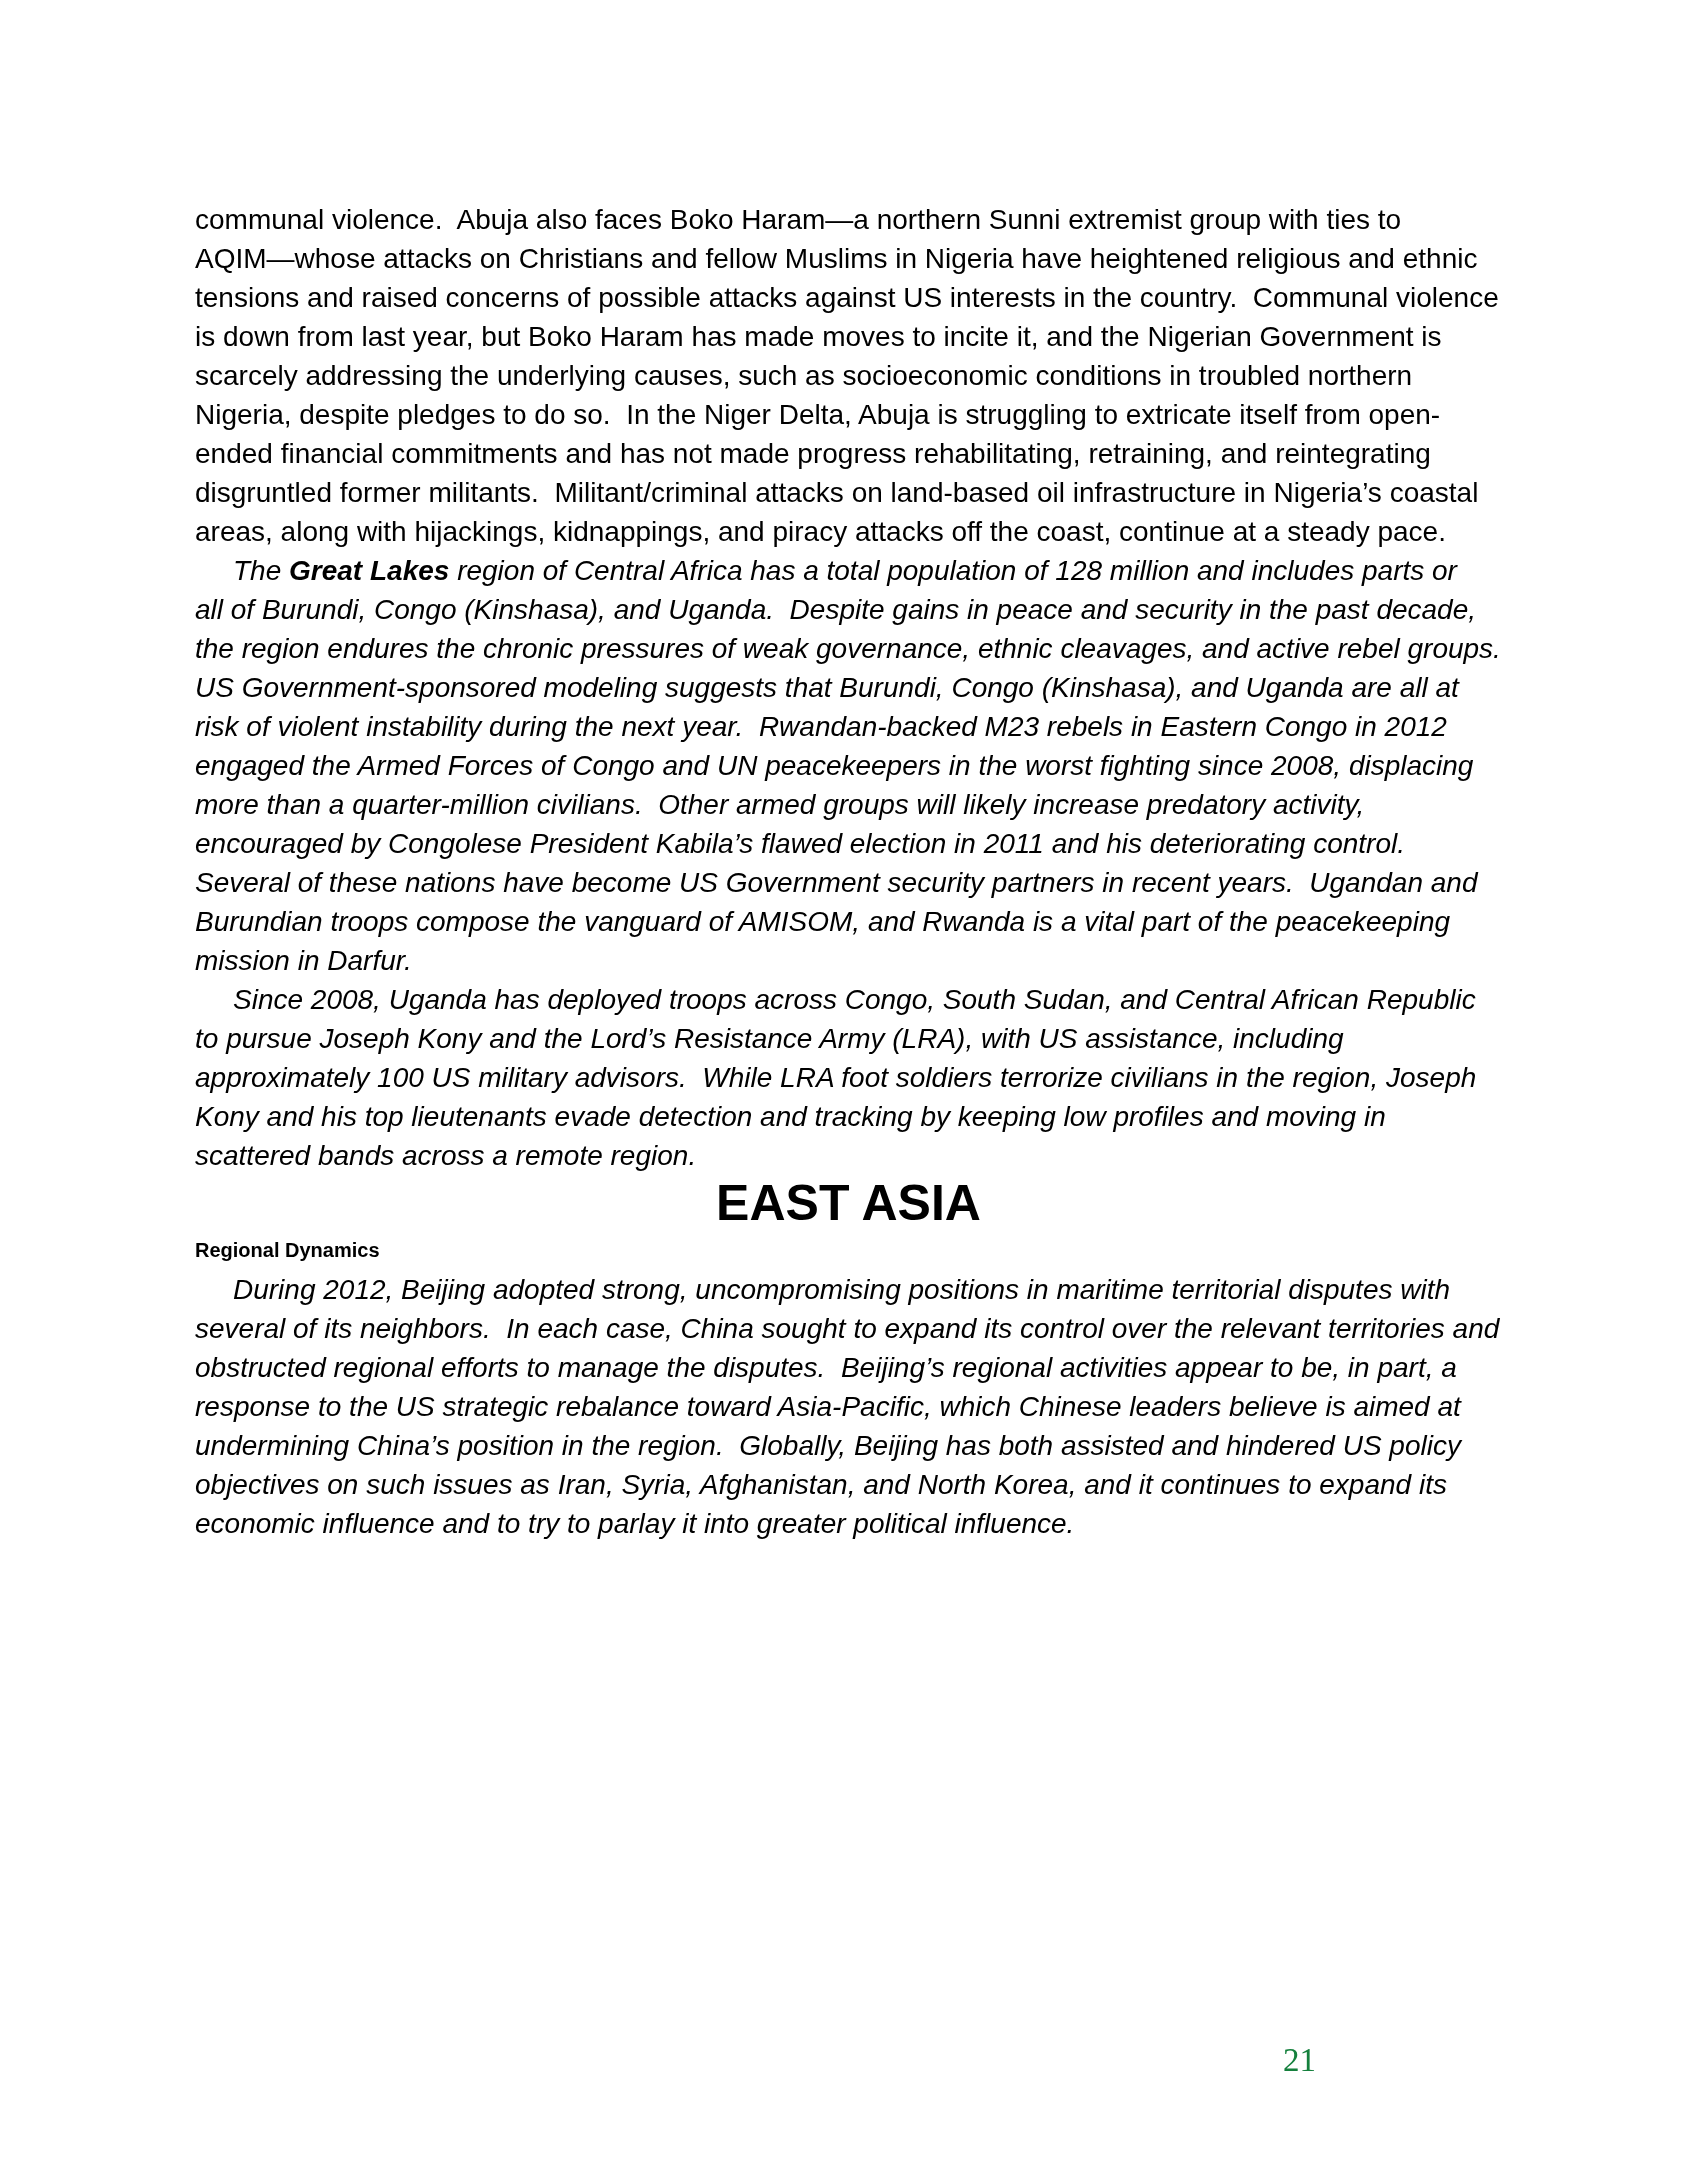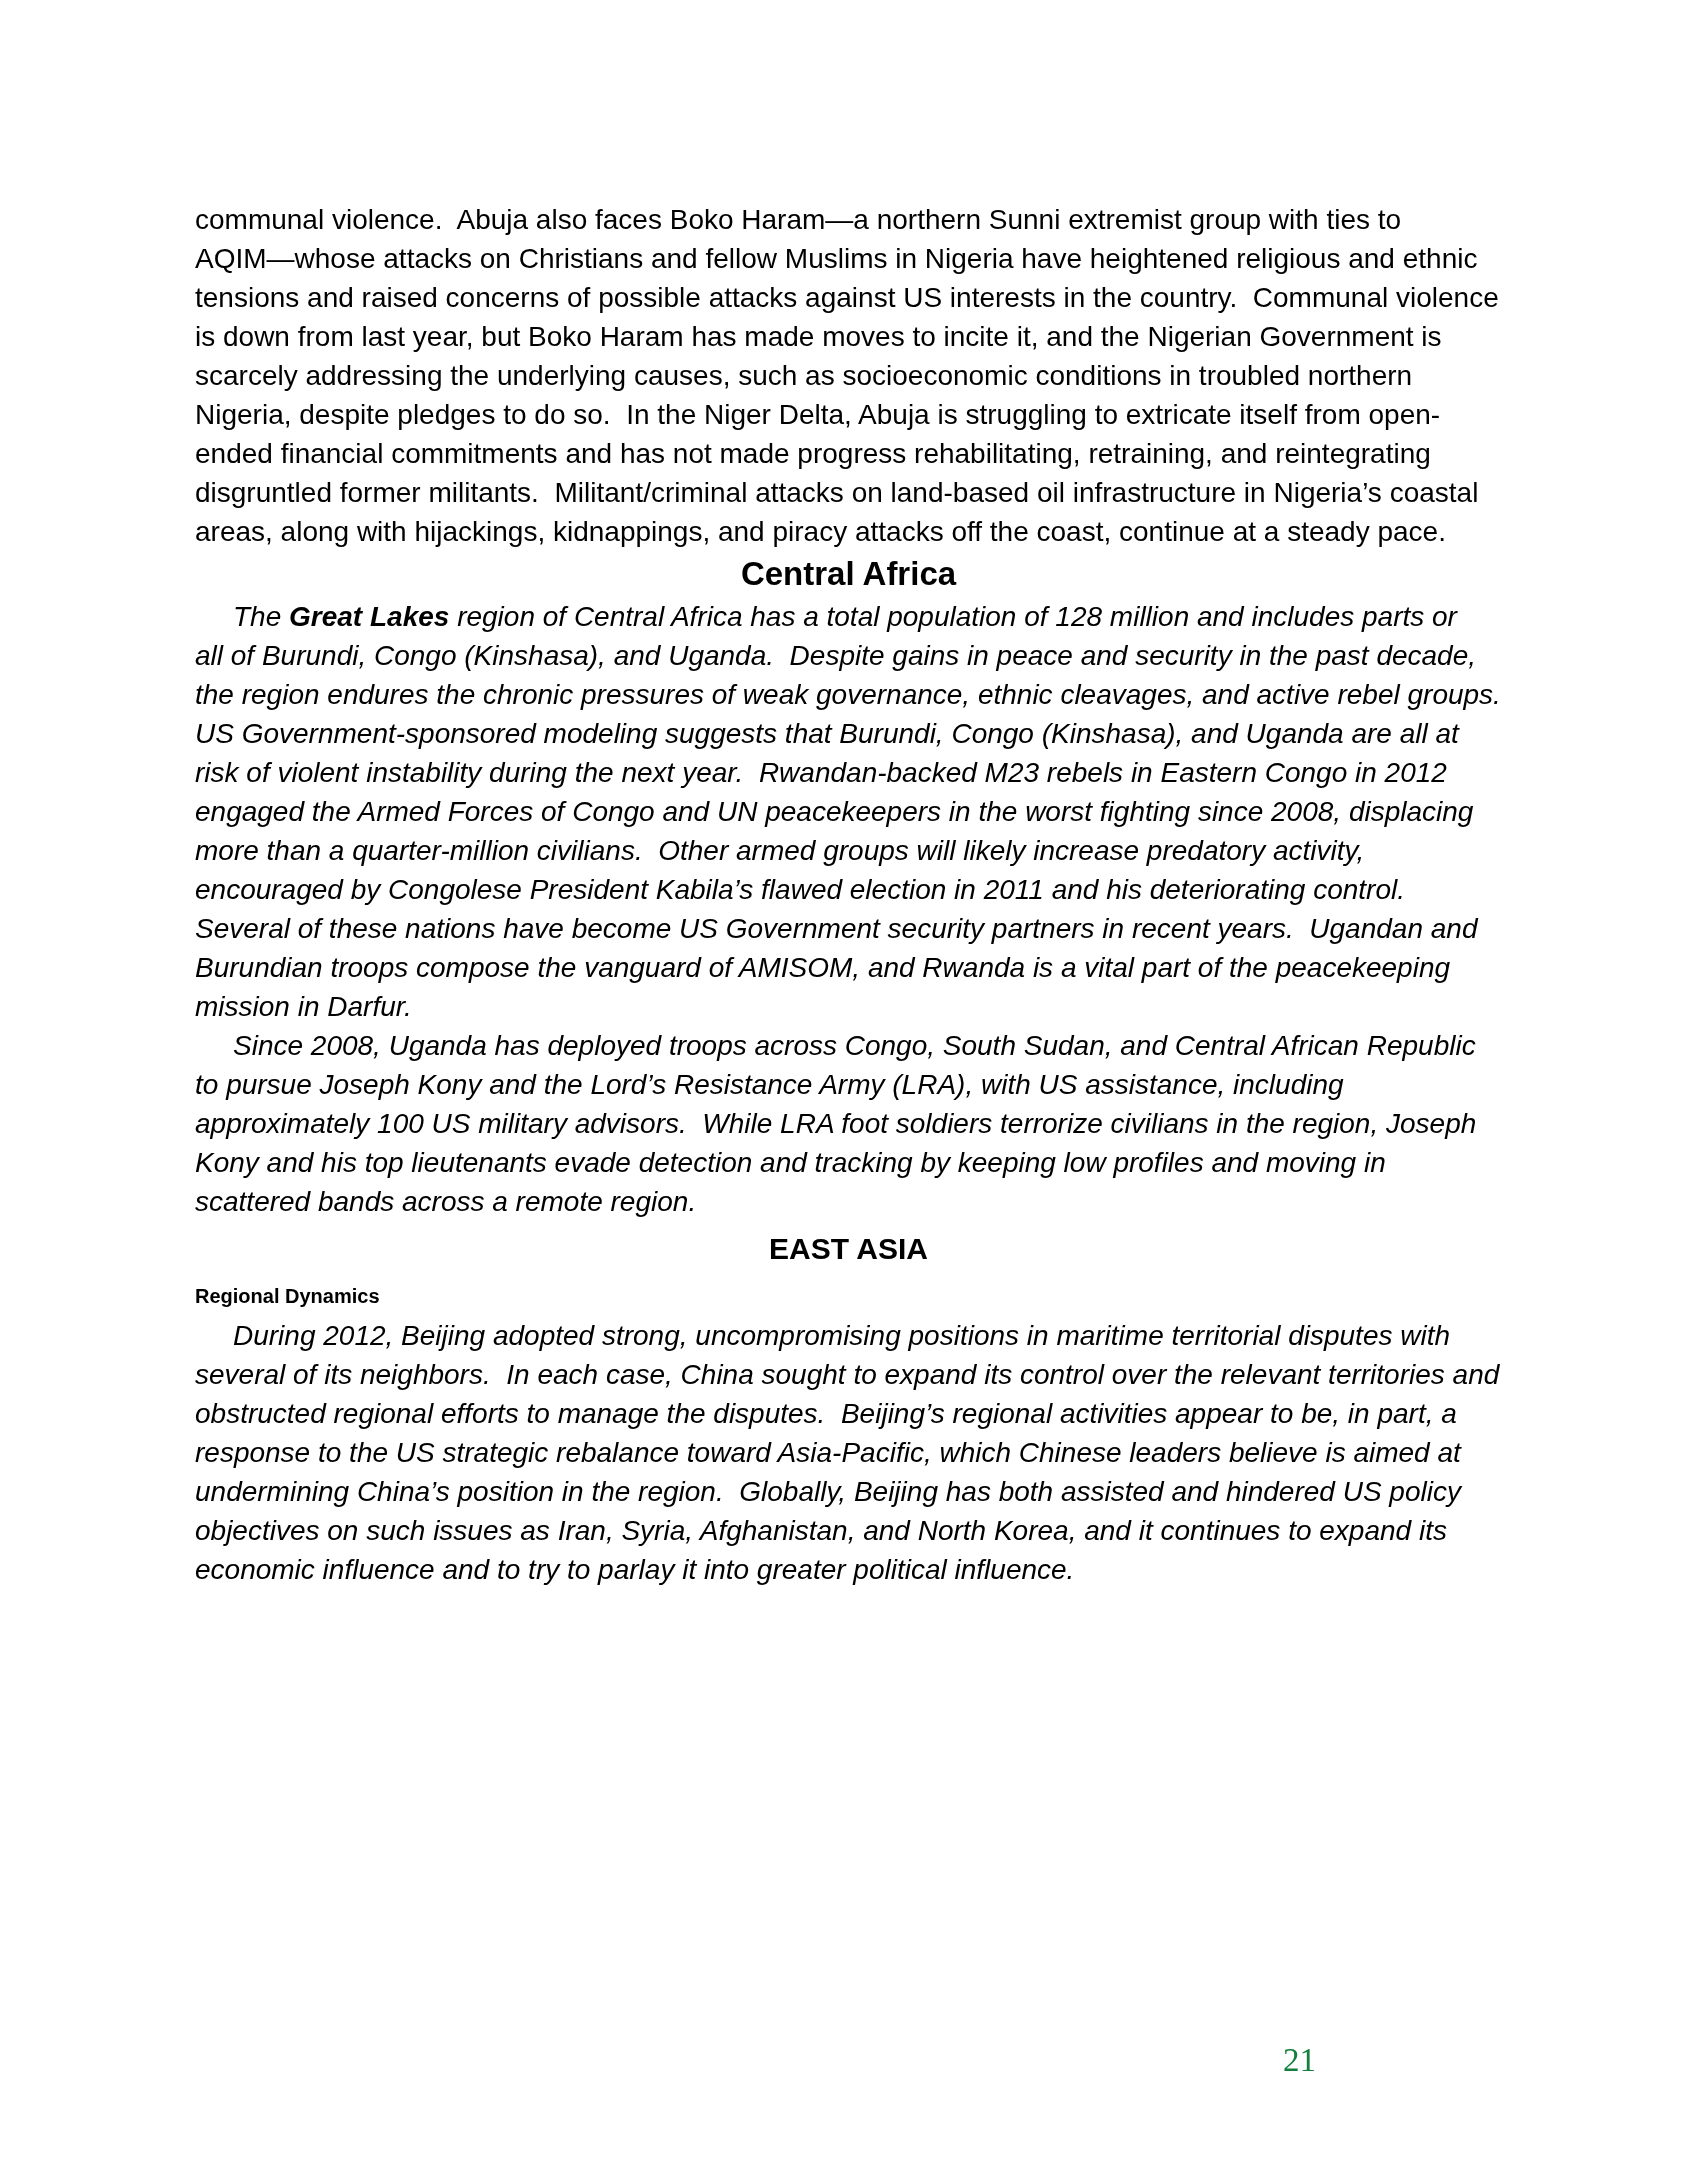--- a/index.html
+++ b/index.html
@@ -31,21 +31,21 @@
     text-align: left;
   }
   .indent { text-indent: 38px; font-style: italic; }
   .section-heading {
     font-size: 33px;
     line-height: 46px;
     font-weight: 700;
     text-align: center;
   }
   .region-heading {
-    font-size: 30px;
+    font-size: 50px;
     line-height: 56px;
     font-weight: 700;
     text-align: center;
   }
   .sub-heading {
     font-size: 20px;
     line-height: 39px;
     font-weight: 700;
     text-align: left;
   }
@@ -75,21 +75,20 @@
     <p class="para">communal violence.  Abuja also faces Boko Haram—a northern Sunni extremist group with ties to
 AQIM—whose attacks on Christians and fellow Muslims in Nigeria have heightened religious and ethnic
 tensions and raised concerns of possible attacks against US interests in the country.  Communal violence
 is down from last year, but Boko Haram has made moves to incite it, and the Nigerian Government is
 scarcely addressing the underlying causes, such as socioeconomic conditions in troubled northern
 Nigeria, despite pledges to do so.  In the Niger Delta, Abuja is struggling to extricate itself from open-
 ended financial commitments and has not made progress rehabilitating, retraining, and reintegrating
 disgruntled former militants.  Militant/criminal attacks on land-based oil infrastructure in Nigeria’s coastal
 areas, along with hijackings, kidnappings, and piracy attacks off the coast, continue at a steady pace.</p>
 
-    <h2 class="section-heading mt-heading-ca">Central Africa</h2>
 
     <p class="para indent mt-p2"><span>The </span><strong>Great Lakes</strong><span> region of Central Africa has a total population of 128 million and includes parts or
 all of Burundi, Congo (Kinshasa), and Uganda.  Despite gains in peace and security in the past decade,
 the region endures the chronic pressures of weak governance, ethnic cleavages, and active rebel groups.
 US Government-sponsored modeling suggests that Burundi, Congo (Kinshasa), and Uganda are all at
 risk of violent instability during the next year.  Rwandan-backed M23 rebels in Eastern Congo in 2012
 engaged the Armed Forces of Congo and UN peacekeepers in the worst fighting since 2008, displacing
 more than a quarter-million civilians.  Other armed groups will likely increase predatory activity,
 encouraged by Congolese President Kabila’s flawed election in 2011 and his deteriorating control.
 Several of these nations have become US Government security partners in recent years.  Ugandan and

